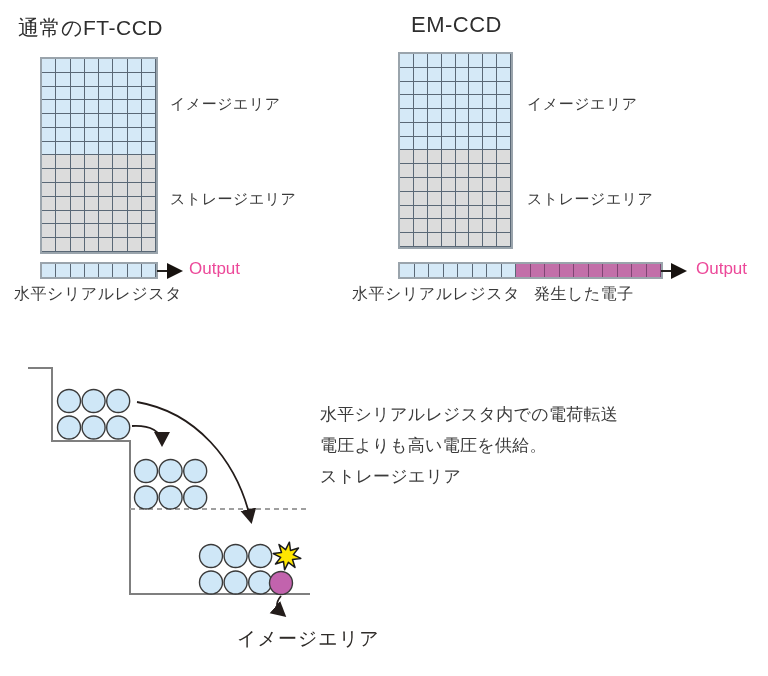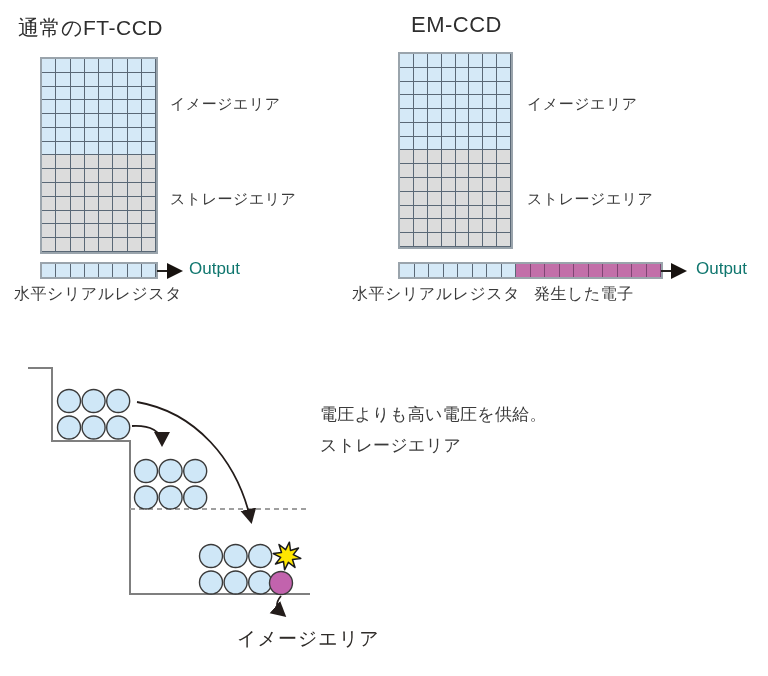--- a/index.html
+++ b/index.html
@@ -26,21 +26,21 @@
   .reg-right{left:398px;top:262px;width:265px;}
   .reg-cell{flex:1;box-sizing:border-box;border-right:1px solid #5a6876;}
   .reg-cell-gain{border-right:1px solid #7e4573;}
 
   .out-arrow{position:absolute;display:flex;align-items:center;height:17px;}
   .arrow-left-pos{left:157px;top:262px;}
   .arrow-right-pos{left:661px;top:262px;}
   .out-arrow .shaft{width:10px;height:2px;background:#23201d;}
   .out-arrow .head{width:0;height:0;border-left:16px solid #17120f;border-top:8px solid transparent;border-bottom:8px solid transparent;}
 
-  .output-label{position:absolute;font-size:17px;color:#0f766e;white-space:nowrap;}
+  .output-label{position:absolute;font-size:17px;color:#ec4899;white-space:nowrap;}
   .output-left{left:189px;top:259px;}
   .output-right{left:696px;top:259px;}
 
   .reg-label{position:absolute;font-size:16px;color:#3a3a3a;white-space:nowrap;letter-spacing:0.5px;}
   .reglabel-left{left:14px;top:284px;}
   .reglabel-right{left:352px;top:284px;}
   .gainlabel-right{left:534px;top:284px;}
 
   .diagram-svg{position:absolute;left:20px;top:355px;}
 
@@ -371,19 +371,20 @@
     <path d="M117,47 C175,57 217,104 231,166" fill="none" stroke="#231c1a" stroke-width="1.8" marker-end="url(#ah)"></path>
 
     <polygon points="269.4,187.2 270.5,195.5 278.5,193 273.3,199.6 280.8,203.4 272.5,204.5 275,212.5 268.4,207.3 264.6,214.8 263.5,206.5 255.5,209 260.7,202.4 253.2,198.6 261.5,197.5 259,189.5 265.6,194.7" fill="#ffe600" stroke="#1a1a1a" stroke-width="1.5" stroke-linejoin="round"></polygon>
 
     <circle cx="261" cy="228" r="11.5" fill="#c263ad" stroke="#3a3a3a" stroke-width="1.4"></circle>
 
     <path d="M261,241 C254,249 257,254 264,260" fill="none" stroke="#231c1a" stroke-width="1.8" marker-end="url(#ah)"></path>
   </svg>
 
   <div class="explain">
+    <div>水平シリアルレジスタ内での電荷転送</div>
     <div>電圧よりも高い電圧を供給。</div>
     <div>ストレージエリア</div>
   </div>
 
   <div class="electron-label">イメージエリア</div>
 
 </div>
 
 </body></html>

